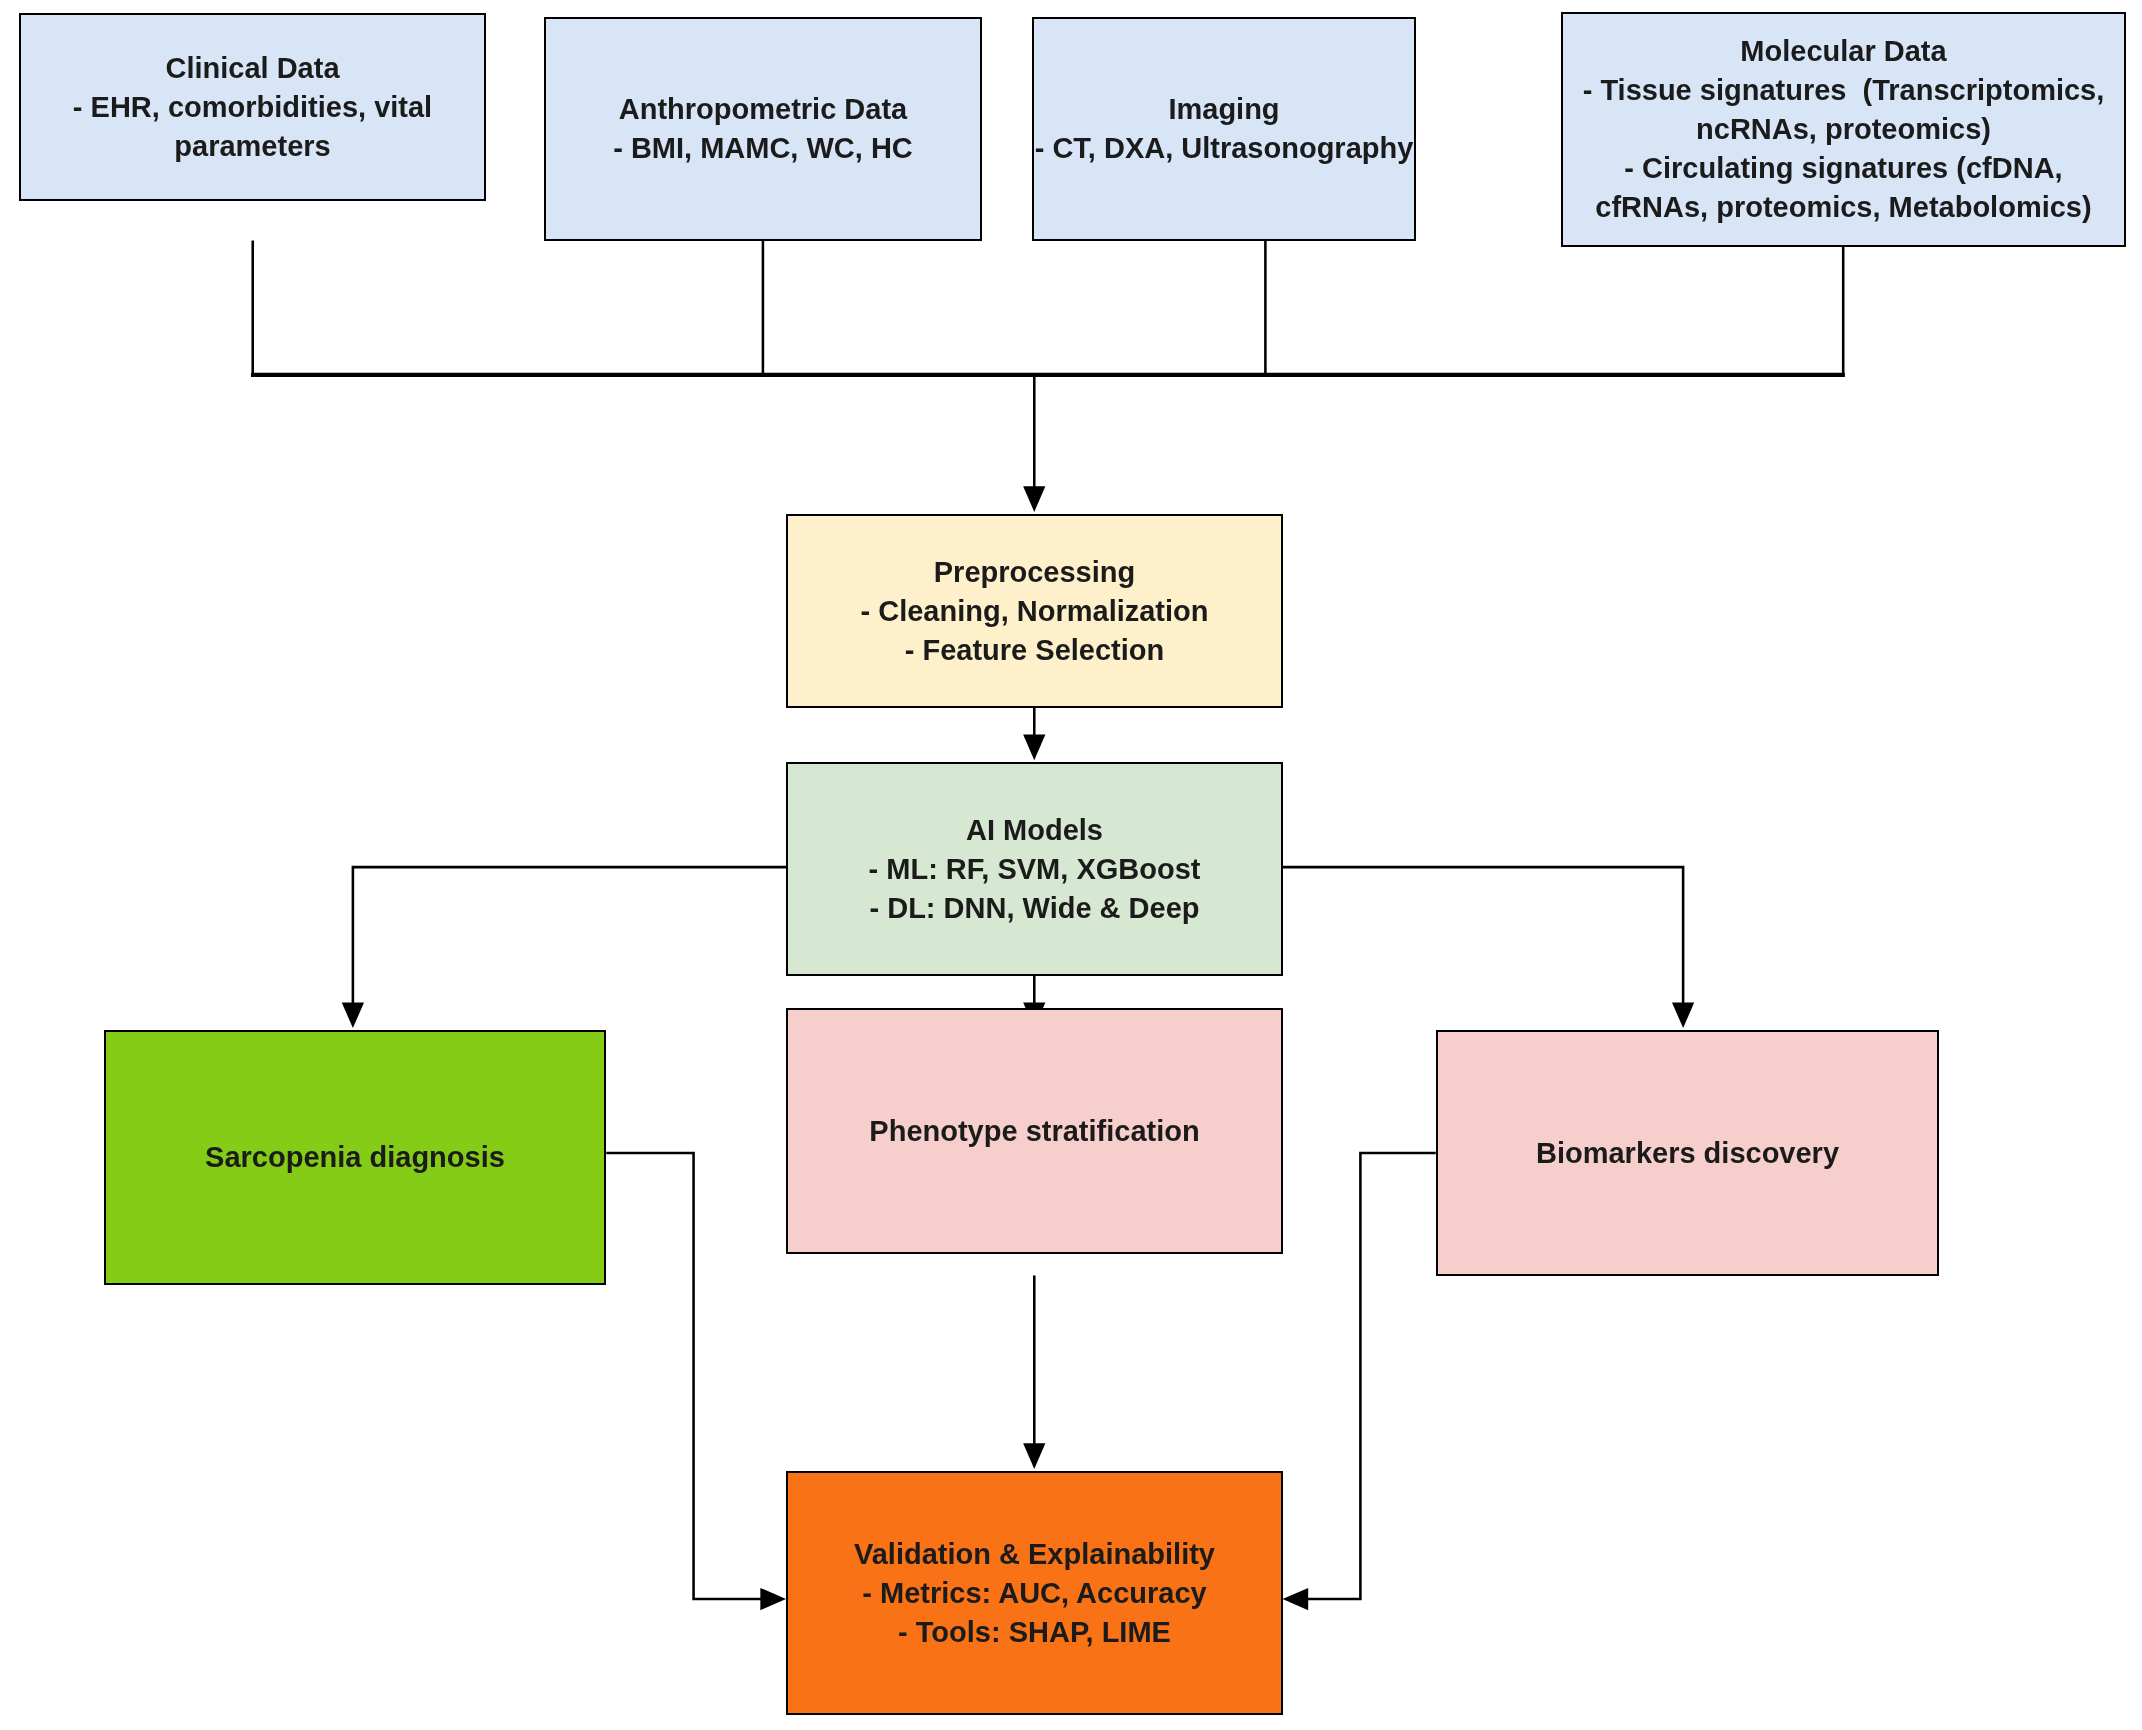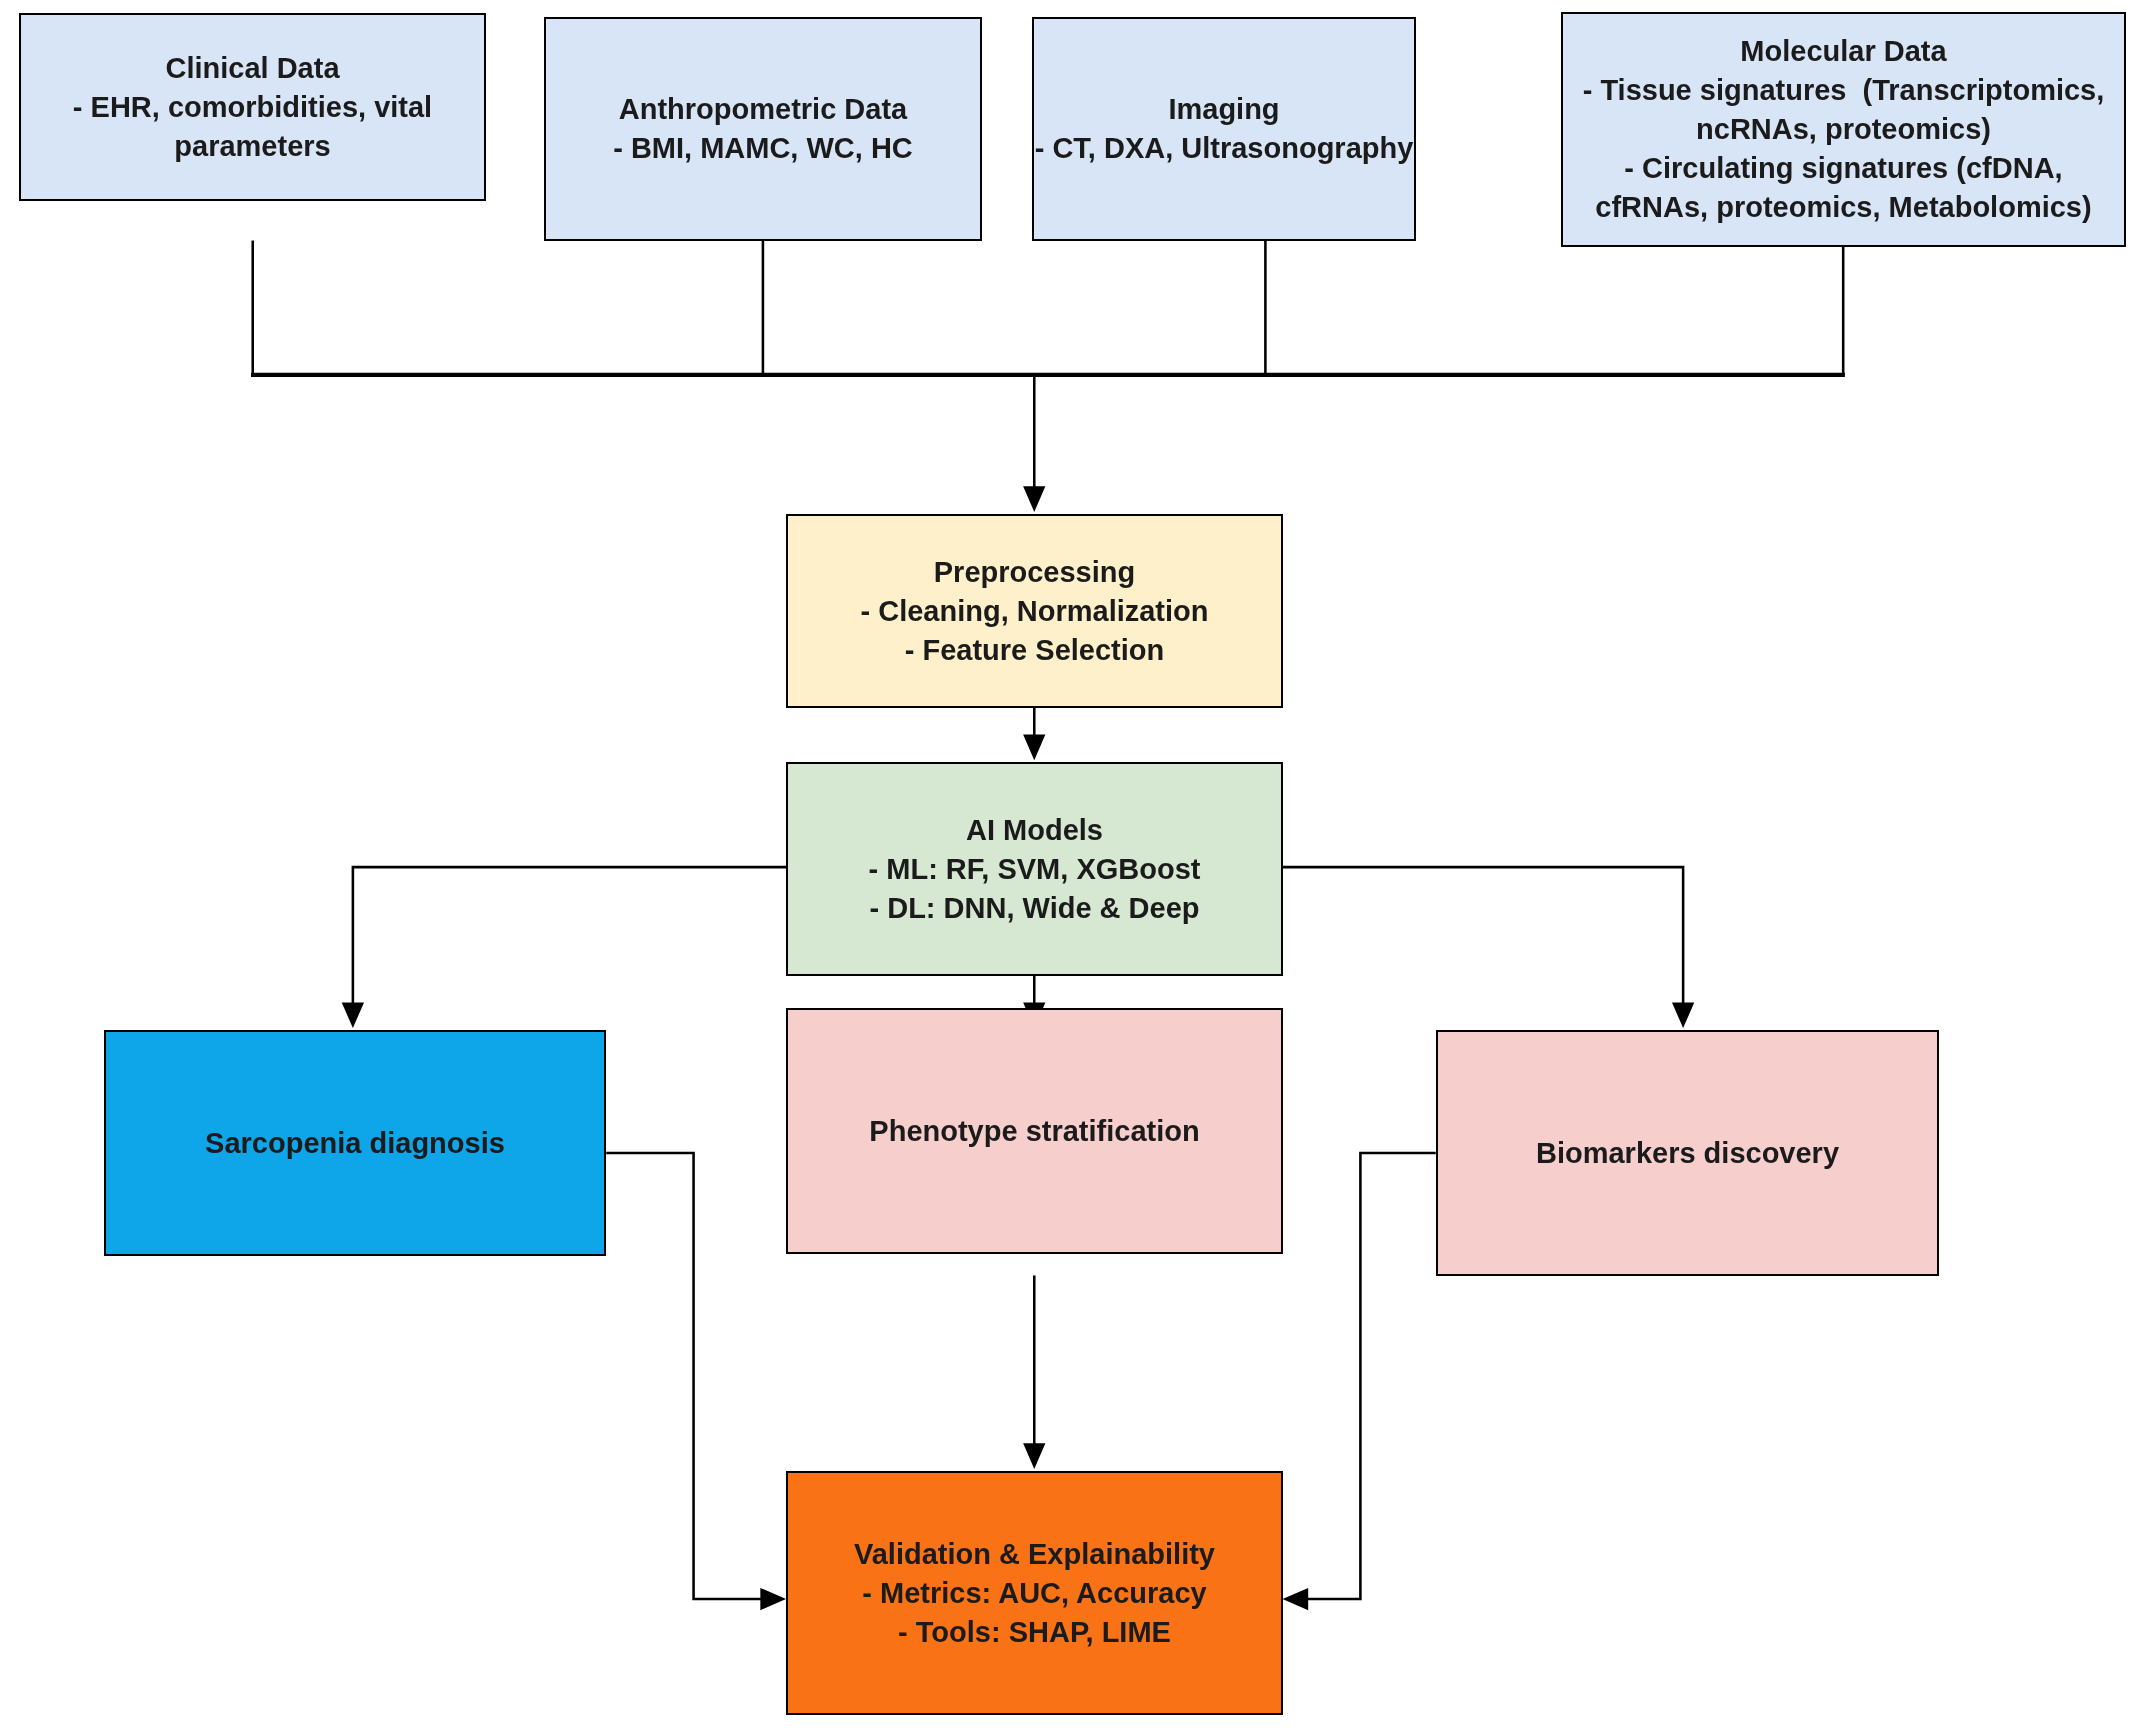--- a/index.html
+++ b/index.html
@@ -133,21 +133,21 @@
     <div class="txt">- ML: RF, SVM, XGBoost</div>
     <div class="txt">- DL: DNN, Wide &amp; Deep</div>
   </div>
 
   <div class="node" style="left: 786px; top: 514px; width: 497px; height: 194px; background-color: rgb(253, 240, 202);">
     <div class="txt">Preprocessing</div>
     <div class="txt">- Cleaning, Normalization</div>
     <div class="txt">- Feature Selection</div>
   </div>
 
-  <div class="node" style="left: 104px; top: 1030px; width: 502px; height: 226px; background-color: #0ea5e9;">
+  <div class="node" style="left: 104px; top: 1030px; width: 502px; height: 255px; background-color: #84cc16;">
     <div class="txt">Sarcopenia diagnosis</div>
   </div>
 
   <div class="node" style="left: 786px; top: 1008px; width: 497px; height: 246px; background-color: rgb(246, 207, 205);">
     <div class="txt">Phenotype stratification</div>
   </div>
 
   <div class="node" style="left: 1436px; top: 1030px; width: 503px; height: 246px; background-color: rgb(246, 207, 205);">
     <div class="txt">Biomarkers discovery</div>
   </div>

